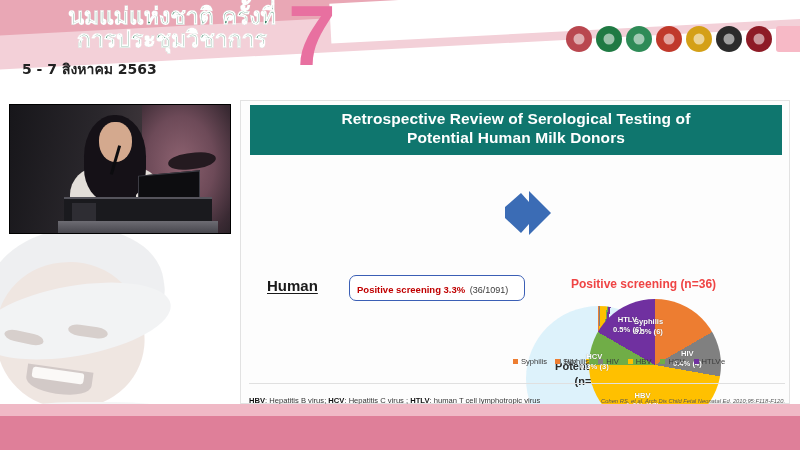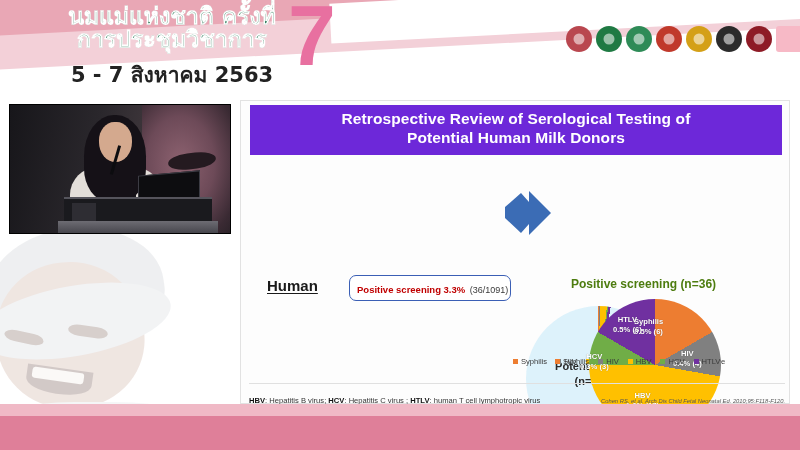--- a/index.html
+++ b/index.html
@@ -51,23 +51,22 @@
     font-size: 23px;
     font-weight: bold;
     color: #16704a;
     -webkit-text-stroke: 0.7px #ffffff;
     letter-spacing: 0px;
     white-space: nowrap;
   }
   .thai-date {
     position: absolute; left: 22px; top: 58px;
     width: 300px;
-    text-align: center;
     font-family: "DejaVu Sans", sans-serif;
-    font-size: 21px;
+    font-size: 14px;
     font-weight: bold;
     color: #222222;
     white-space: nowrap;
   }
   .big-seven {
     position: absolute; left: 288px; top: -8px;
     font-family: "Liberation Sans", sans-serif;
     font-size: 86px;
     font-weight: bold;
     color: #e870a0;
@@ -261,40 +260,40 @@
   
   .slide {
     position: absolute; left: 240px; top: 100px;
     width: 550px; height: 304px;
     background: #fdfdfd;
     border: 1px solid #e2e2e2;
   }
   .slide-title {
     position: absolute; left: 9px; top: 4px;
     width: 532px; height: 50px;
-    background: #6d28d9;
+    background: #0f766e;
     color: #ffffff;
     font-size: 15.5px;
     font-weight: bold;
     line-height: 1.22;
     text-align: center;
     padding-top: 5px;
     letter-spacing: 0.1px;
   }
   .result-label {
     position: absolute; left: 26px; top: 176px;
     font-size: 15px;
     font-weight: bold;
     color: #1a1a1a;
     text-decoration: underline;
     text-underline-offset: 2px;
   }
   .callout {
     position: absolute; left: 108px; top: 174px;
-    padding: 3px 2px 3px 7px;
+    padding: 3px 16px 3px 7px;
     background: #ffffff;
     border: 1.4px solid #3b5fb5;
     border-radius: 7px;
     white-space: nowrap;
     text-align: right;
   }
   .callout .co-red {
     font-size: 9.5px; font-weight: bold; color: #c00000;
   }
   .callout .co-gray {
@@ -351,21 +350,21 @@
       #808080 60deg 100deg,
       #ffc000 100deg 270deg,
       #70ad47 270deg 300deg,
       #7030a0 300deg 360deg
     );
   }
   .pie-title {
     position: absolute; left: 330px; top: 176px;
     font-size: 12px;
     font-weight: bold;
-    color: #4d7c0f;
+    color: #ef4444;
     white-space: nowrap;
   }
   .slice-lbl {
     position: absolute;
     color: #ffffff;
     font-size: 7.6px;
     font-weight: bold;
     text-align: center;
     line-height: 1.28;
     white-space: nowrap;

